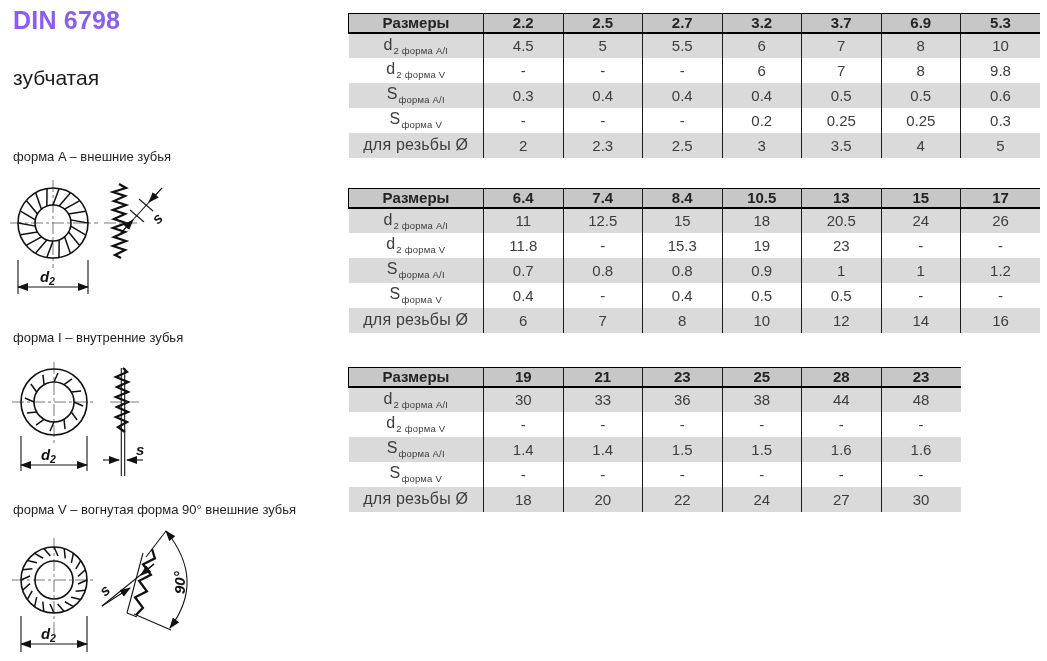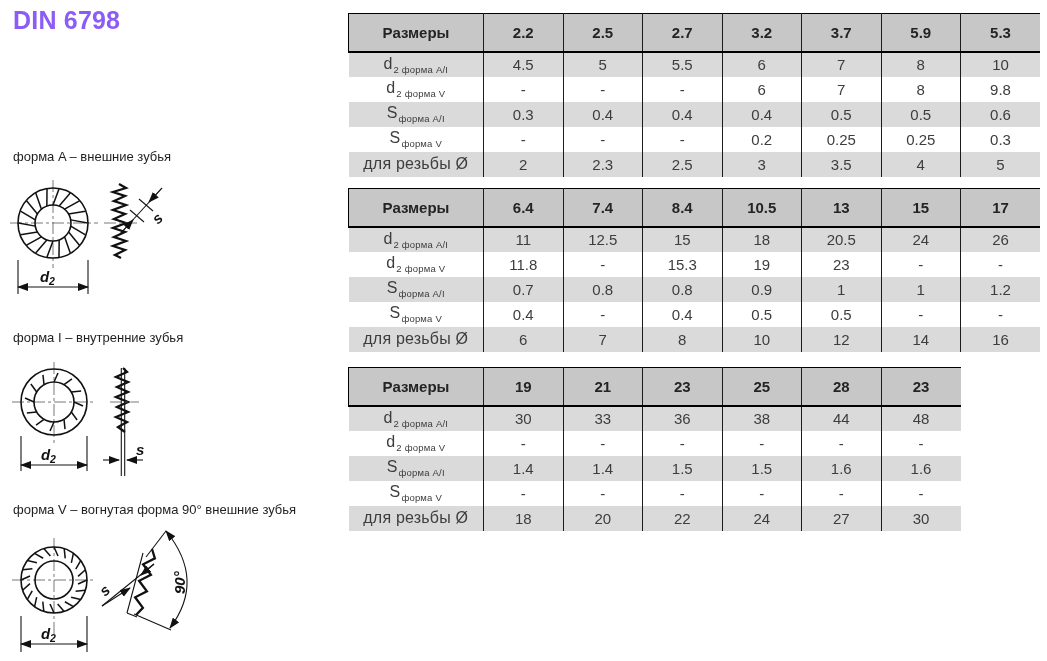--- a/index.html
+++ b/index.html
@@ -27,21 +27,21 @@
   col.c-lbl{width:135px}
   col.c-val{width:79.5px}
   table.dims th,table.dims td{
     padding:0;margin:0;text-align:center;vertical-align:middle;
     font-size:15px;color:var(--table-text);height:25px;
     border-left:1px solid #1c1c1c;overflow:hidden;white-space:nowrap;
   }
   table.dims th:first-child,table.dims td:first-child{border-left:none}
   table.dims th:nth-child(2),table.dims td:nth-child(2){border-left:1.6px solid #1c1c1c}
   table.dims thead th{
-    background:var(--header-bg);font-weight:bold;color:#242424;height:38px;
+    background:var(--header-bg);font-weight:bold;color:#242424;height:19px;
     border-bottom:2.6px solid #000;
   }
   table.dims thead th:first-child{border-left:1.6px solid #000}
   table.dims tbody tr:nth-child(odd){background:var(--row-stripe-bg)}
   table.dims tbody tr:nth-child(even){background:#fff}
   td.lbl span[data-name="row-label-main"]{font-size:16px}
   td.lbl sub{font-size:9.5px;margin-left:1px}
   td.lbl{letter-spacing:.2px}
 
   
@@ -52,20 +52,21 @@
   text.dim{font-size:15px;font-weight:bold;font-style:italic;fill:#111;font-family:"Liberation Sans",sans-serif}
   text.dimsub{font-size:10.5px;font-weight:bold;font-style:italic;fill:#111;font-family:"Liberation Sans",sans-serif}
 </style>
 </head>
 <body>
 
 <div id="page" data-name="din-6798-catalog-page">
 
   <div id="title" class="abs" data-name="page-title">DIN 6798</div>
   <div id="subtitle" class="abs" data-name="page-subtitle">
+    <div data-name="subtitle-line-2">зубчатая</div>
   </div>
 
   <div id="form-a-label" class="abs form-label" data-name="form-a-label">форма A – внешние зубья</div>
   <div id="form-i-label" class="abs form-label" data-name="form-i-label">форма I – внутренние зубья</div>
   <div id="form-v-label" class="abs form-label" data-name="form-v-label">форма V – вогнутая форма 90° внешние зубья</div>
 
   <svg class="abs" style="left:8px;top:168px" width="190" height="148" viewBox="0 0 190 148" data-name="form-a-drawing">
     <defs>
       <marker id="ahA" markerWidth="11" markerHeight="8" refX="10" refY="4" orient="auto-start-reverse" markerUnits="userSpaceOnUse">
         <path d="M0 0 L11 4 L0 8 Z" fill="#111"></path>
@@ -225,21 +226,21 @@
         <col class="c-val">
       </colgroup>
       <thead>
         <tr data-name="table-header-row">
           <th class="lbl" data-name="table-header-label">Размеры</th>
           <th data-name="size-column-header">2.2</th>
           <th data-name="size-column-header">2.5</th>
           <th data-name="size-column-header">2.7</th>
           <th data-name="size-column-header">3.2</th>
           <th data-name="size-column-header">3.7</th>
-          <th data-name="size-column-header">5.9</th>
+          <th data-name="size-column-header">6.9</th>
           <th data-name="size-column-header">5.3</th>
         </tr>
       </thead>
       <tbody>
         <tr data-name="table-row">
           <td class="lbl" data-name="row-label-cell"><span data-name="row-label-main">d</span><sub data-name="row-label-sub">2 форма А/I</sub></td>
           <td data-name="dimension-value-cell">4.5</td>
           <td data-name="dimension-value-cell">5</td>
           <td data-name="dimension-value-cell">5.5</td>
           <td data-name="dimension-value-cell">6</td>

